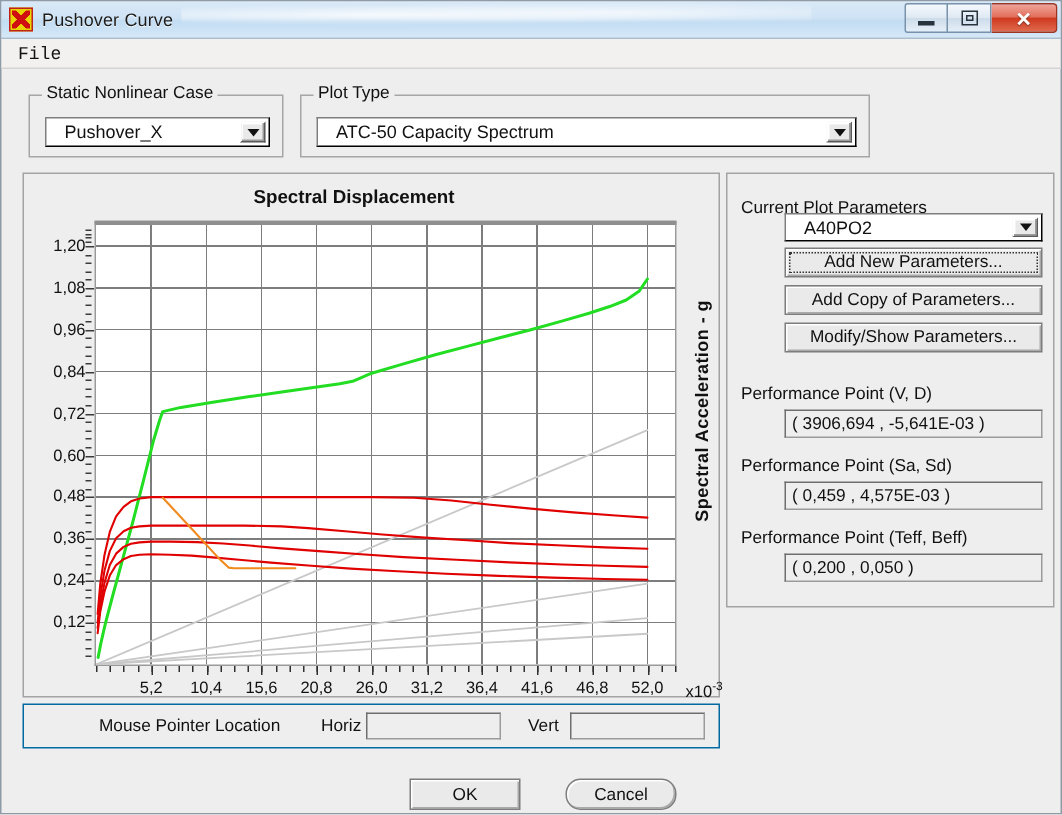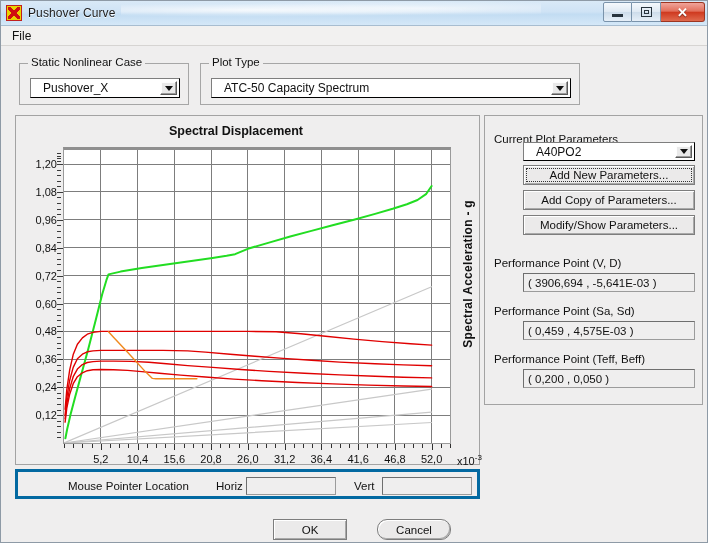--- a/index.html
+++ b/index.html
@@ -63,21 +63,21 @@
   .glyph-min { width: 11px; height: 3px; background: #27333d; margin-top: 6px; }
   .glyph-max { width: 11px; height: 10px; border: 1px solid #27333d; position: relative; }
   .glyph-max::after { content:""; position:absolute; left:2px; top:2px; right:2px; bottom:2px; border:1px solid #27333d;}
 
   
   #menubar {
     position: absolute; left: 0; top: 25px; width: 706px; height: 20px;
     background: #f2f1f0; border-bottom: 1px solid #d6d4d2;
     display: flex; align-items: center;
   }
-  .menu-item { font-size: 12px; color: #121212; padding: 3px 7px; margin-left: 4px; }
+  .menu-item { font-size: 12px; color: #121212; padding: 3px 7px; margin-left: 4px; font-family: Liberation Mono, monospace; }
 
   
   .groupbox {
     position: absolute; border: 1px solid #a6a6a6; background: transparent;
   }
   .groupbox > .gb-title {
     position: absolute; top: -8px; left: 8px; background: #efeeee;
     padding: 0 3px; font-size: 11.5px; color: #111;
   }
   .combo {
@@ -132,21 +132,21 @@
   .xmark.minor { height:4px; }
   .xtick {
     position: absolute; top: 9px; font-size: 11px; color: #111;
     transform: translateX(-50%); white-space: nowrap;
   }
   #xexp { position:absolute; left: 441px; top: 337px; font-size: 11px; color: #111; }
   #xexp sup { font-size: 8px; }
 
   #mouseloc {
     position: absolute; left: 14px; top: 468px; width: 465px; height: 30px;
-    border: 3px solid #0369a1; background: #efeeee;
+    border: 1px solid #0369a1; background: #efeeee;
     display: flex; align-items: center; padding-left: 23px;
   }
   #mouseloc .lbl { font-size: 11.5px; color: #111; }
   .ro-field {
     background: #efeeee; border: 1px solid #9b9b9b;
     border-top-color:#6e6e6e; border-left-color:#6e6e6e;
     height: 18px;
   }
 
   

